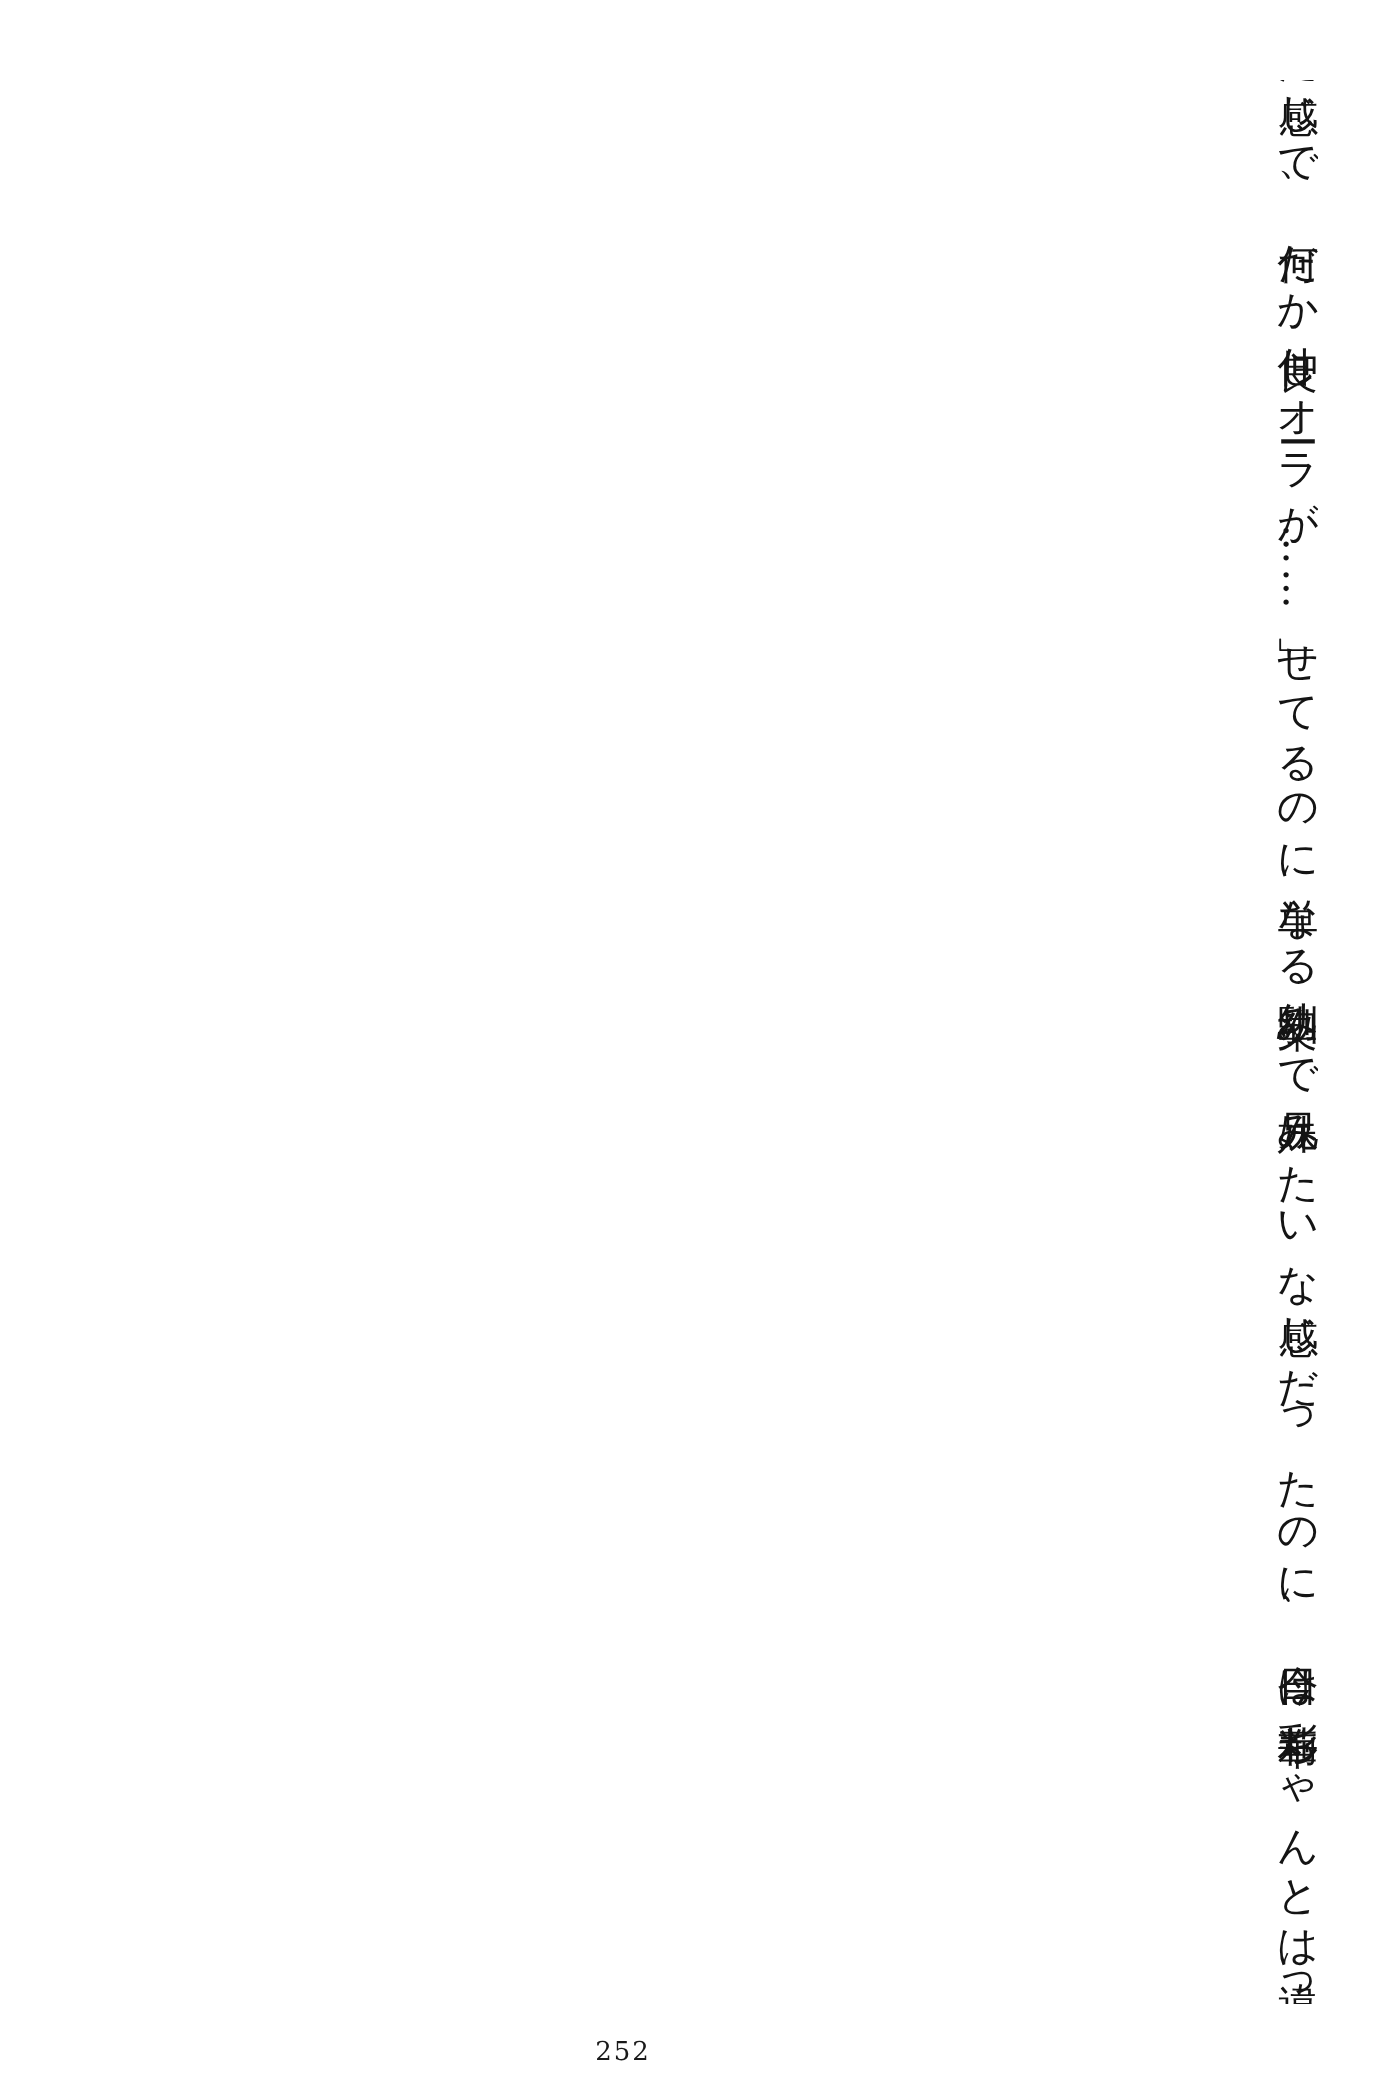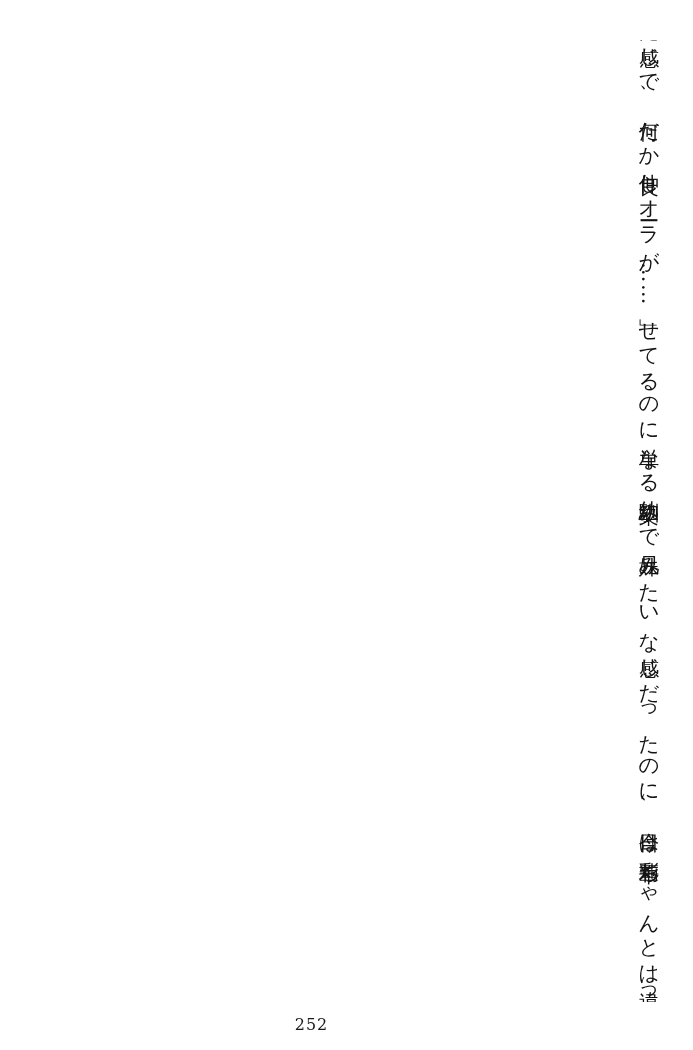--- a/index.html
+++ b/index.html
@@ -54,21 +54,21 @@
     color: #141414;
   }
   .ind-0 { padding-top: 0px; }
 
   .page-number {
     position: absolute;
     bottom: 16px;
     left: 0;
     width: 623px;
     text-align: center;
-    font-size: 16px;
+    font-size: 13px;
     font-family: "DejaVu Serif", "Liberation Serif", serif;
     color: #1a1a1a;
     letter-spacing: 1px;
   }
 </style>
 </head>
 <body>
 
 <div class="page">
 

